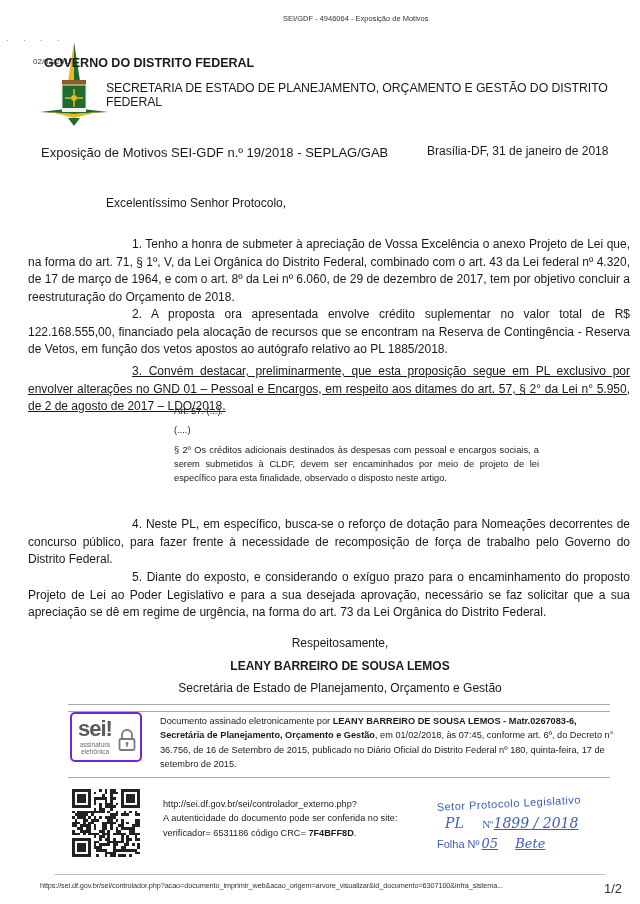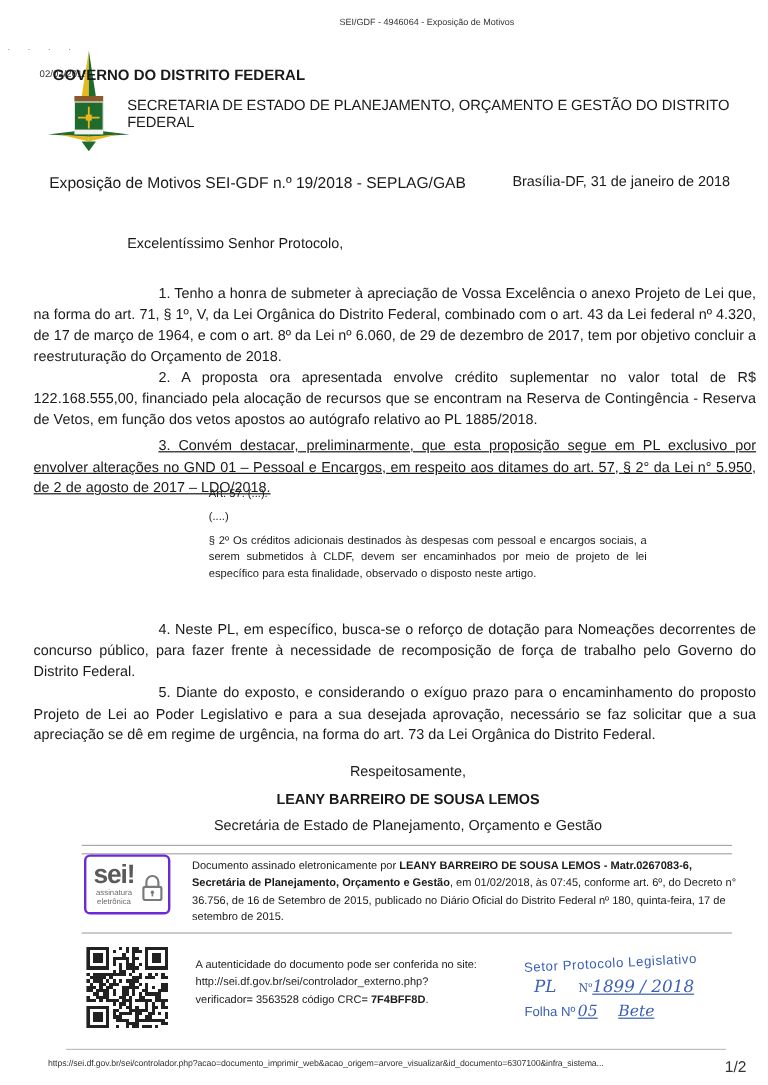--- a/index.html
+++ b/index.html
@@ -372,23 +372,23 @@
     <rect x="2" y="2" width="3" height="3" fill="#222"></rect>
     <rect x="18" y="0" width="7" height="7" fill="#222"></rect>
     <rect x="19" y="1" width="5" height="5" fill="#fff"></rect>
     <rect x="20" y="2" width="3" height="3" fill="#222"></rect>
     <rect x="0" y="18" width="7" height="7" fill="#222"></rect>
     <rect x="1" y="19" width="5" height="5" fill="#fff"></rect>
     <rect x="2" y="20" width="3" height="3" fill="#222"></rect>
   </svg>
 
 <div class="abs verify">
+  <div>http://sei.df.gov.br/sei/controlador_externo.php?</div>
   <div>A autenticidade do documento pode ser conferida no site:</div>
-  <div>http://sei.df.gov.br/sei/controlador_externo.php?</div>
-  <div><span>verificador= 3563528 código CRC= </span><b>7F4BFF8D</b><span>.</span></div>
+  <div><span>verificador= 6531186 código CRC= </span><b>7F4BFF8D</b><span>.</span></div>
 </div>
 
 <div class="abs stamp">
   <div class="abs stamp-l1">Setor Protocolo Legislativo</div>
   <div class="abs stamp-l2">
     <span>PL</span>
     <span style="font-family:Liberation Serif, serif;font-style:normal;font-size:11px;margin-left:14px">Nº</span><span style="text-decoration:underline">1899 / 2018</span>
   </div>
   <div class="abs stamp-l3">
     <span>Folha Nº</span><span style="font-family:'DejaVu Serif',serif;font-style:italic;font-size:13px;text-decoration:underline;margin-left:2px">05</span>

